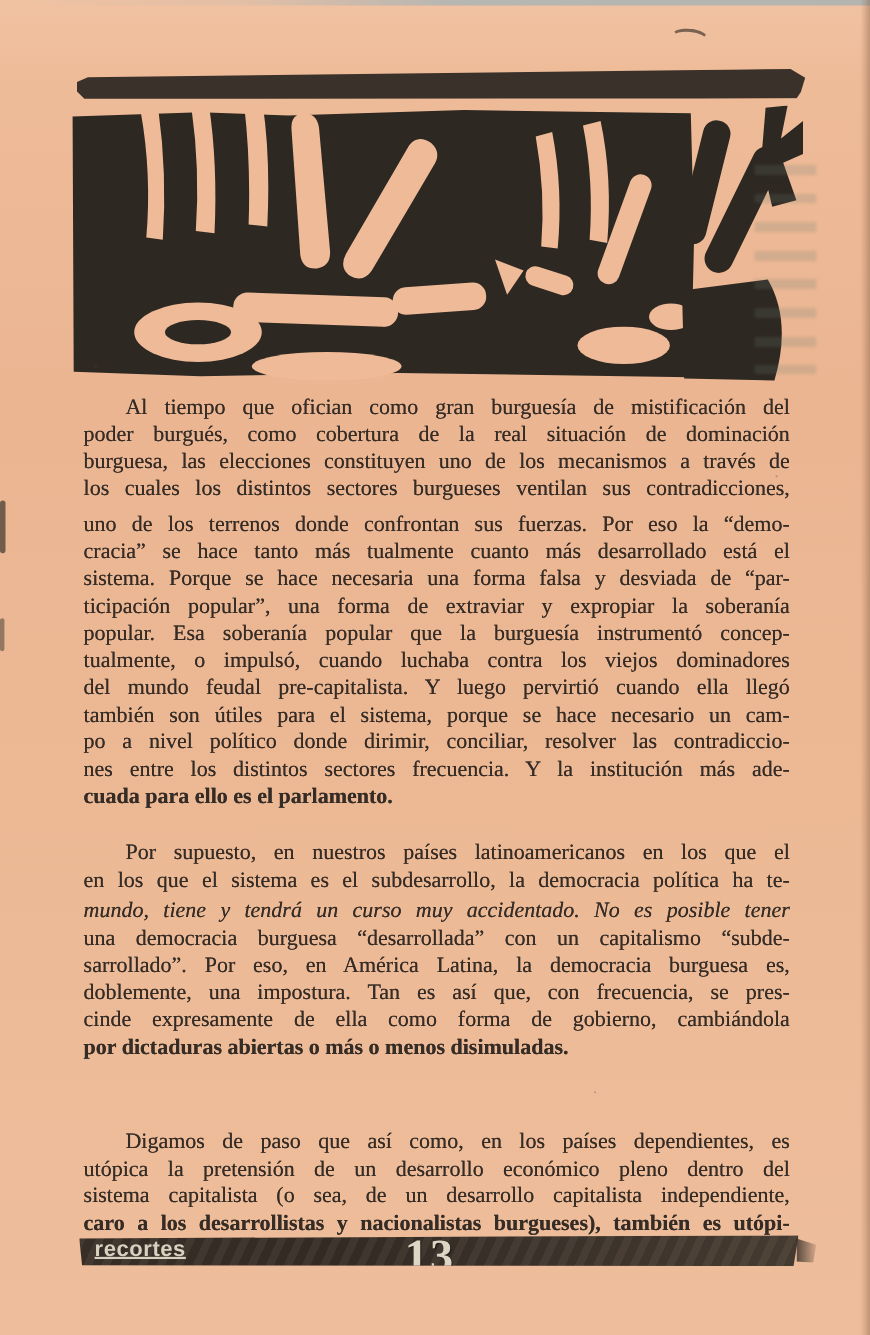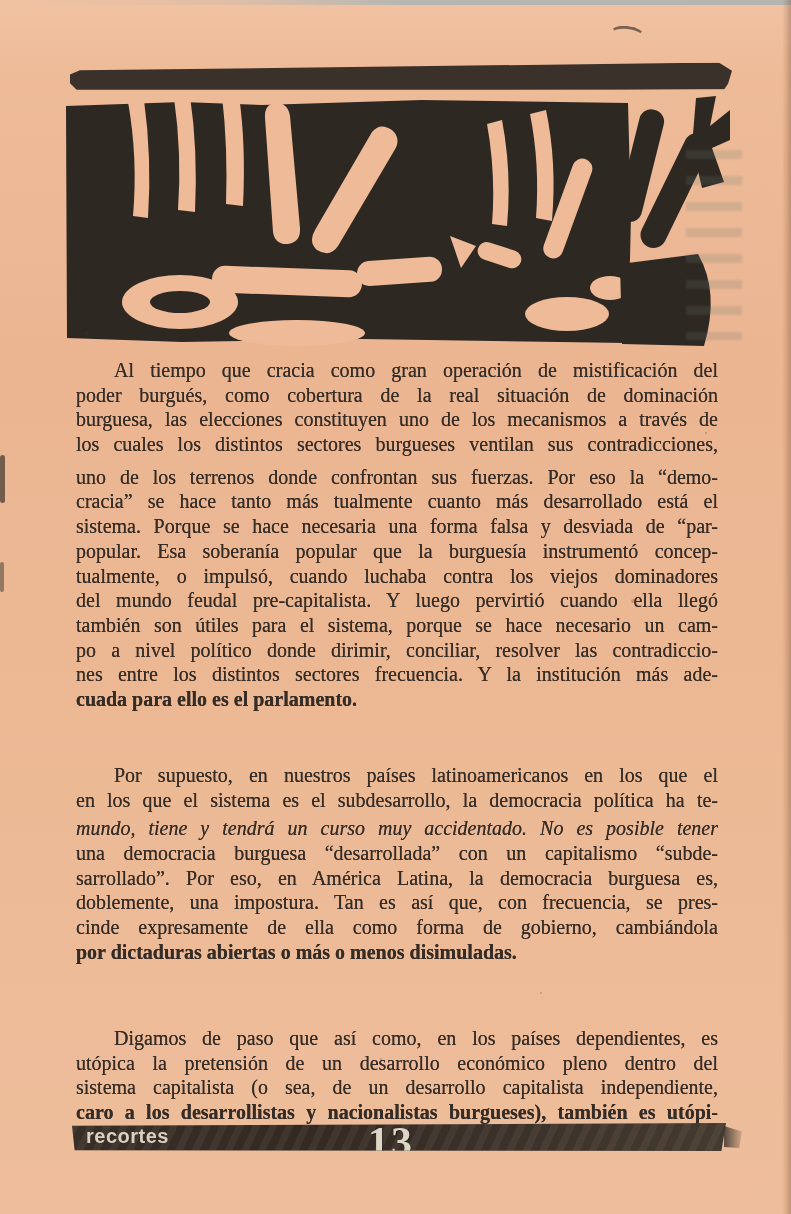--- a/index.html
+++ b/index.html
@@ -39,21 +39,21 @@
   .footer-bar{position:absolute;left:72px;top:1123px;width:654px;height:28px;
     background:
       repeating-linear-gradient(115deg, rgba(235,200,170,.07) 0 7px, rgba(0,0,0,0) 7px 15px),
       linear-gradient(90deg,#372e27 0%, #332a24 35%, #3a312a 65%, #443a30 100%);
     clip-path:polygon(0 10%, 100% 0, 99.3% 100%, .4% 97%);}
   .footer-tail{position:absolute;left:724px;top:1126px;width:18px;height:22px;
     background:linear-gradient(90deg, rgba(62,52,44,.85), rgba(62,52,44,.15));
     clip-path:polygon(0 0, 100% 25%, 85% 100%, 0 95%);}
   .footer-label{position:absolute;left:14px;top:50%;transform:translateY(-54%);
     font-family:"Liberation Sans","DejaVu Sans",sans-serif;font-weight:bold;
-    font-size:20px;color:#d9d1c0;letter-spacing:.5px;}
+    font-size:20px;color:#d9d1c0;letter-spacing:.5px;text-decoration:underline;}
   .footer-num{position:absolute;left:296px;top:-5px;
     font-family:Liberation Serif, serif;font-weight:bold;
     font-size:42px;color:#ded6c4;letter-spacing:2px;text-shadow:1px 1px 0 rgba(0,0,0,.35);}
   
   .ghost-text{position:absolute;left:686px;top:150px;width:56px;height:190px;
     background:repeating-linear-gradient(to bottom, rgba(105,125,112,.20) 0 9px, rgba(105,125,112,0) 9px 26px);
     filter:blur(1.3px);}
   .pen-mark{position:absolute;left:610px;top:26px;width:30px;height:12px;
     border:2px solid transparent;border-top:3px solid rgba(70,58,48,.7);
     border-radius:50%;transform:rotate(6deg);}
@@ -106,27 +106,28 @@
 
       <rect x="566" y="12" width="25" height="115" rx="12" fill="#2e2822" transform="rotate(14 578 70)"></rect>
       <rect x="600" y="32" width="26" height="125" rx="13" fill="#2e2822" transform="rotate(26 613 95)"></rect>
       <path d="M634,2 L654,0 L648,30 L668,14 L668,44 L650,52 L662,86 L640,92 L630,50 Z" fill="#2e2822"></path>
       <path d="M558,168 L636,158 Q658,196 642,250 L560,248 Z" fill="#2e2822"></path>
     </svg>
   </div>
 
   <div class="article">
       <div class="para p1">
-        <div class="line first">Al tiempo que cracia como gran operación de mistificación del</div>
+        <div class="line first">Al tiempo que ofician como gran burguesía de mistificación del</div>
         <div class="line">poder burgués, como cobertura de la real situación de dominación</div>
         <div class="line">burguesa, las elecciones constituyen uno de los mecanismos a través de</div>
         <div class="line">los cuales los distintos sectores burgueses ventilan sus contradicciones,</div>
         <div class="line">uno de los terrenos donde confrontan sus fuerzas. Por eso la “demo-</div>
         <div class="line">cracia” se hace tanto más tualmente cuanto más desarrollado está el</div>
         <div class="line">sistema. Porque se hace necesaria una forma falsa y desviada de “par-</div>
+        <div class="line">ticipación popular”, una forma de extraviar y expropiar la soberanía</div>
         <div class="line">popular. Esa soberanía popular que la burguesía instrumentó concep-</div>
         <div class="line">tualmente, o impulsó, cuando luchaba contra los viejos dominadores</div>
         <div class="line">del mundo feudal pre-capitalista. Y luego pervirtió cuando ella llegó</div>
         <div class="line">también son útiles para el sistema, porque se hace necesario un cam-</div>
         <div class="line">po a nivel político donde dirimir, conciliar, resolver las contradiccio-</div>
         <div class="line">nes entre los distintos sectores frecuencia. Y la institución más ade-</div>
         <div class="line last">cuada para ello es el parlamento.</div>
       </div>
       <div class="para p2">
         <div class="line first">Por supuesto, en nuestros países latinoamericanos en los que el</div>

